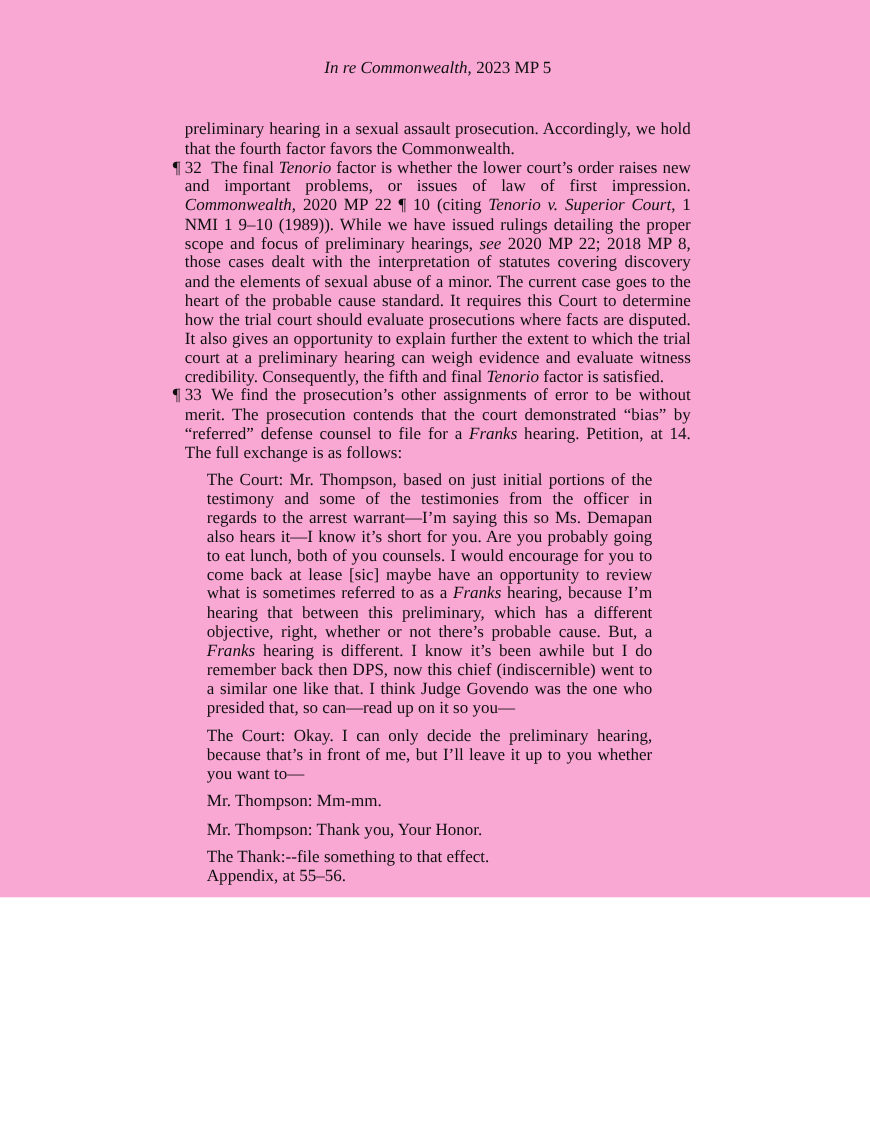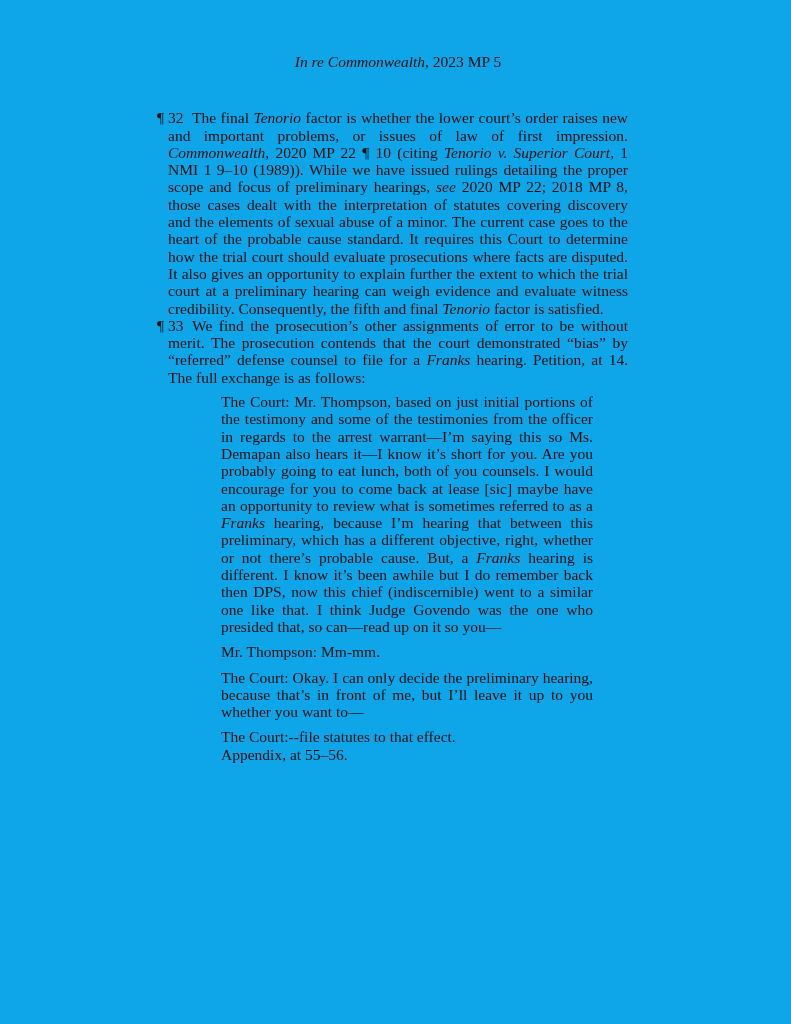--- a/index.html
+++ b/index.html
@@ -1,20 +1,20 @@
 <!DOCTYPE html>
 <html><head>
 <meta charset="utf-8">
 <style>
   * { box-sizing: border-box; }
   html, body { margin: 0; padding: 0; background: #ffffff; }
   .page {
     width: 791px;
-    height: 1024px;
-    background: #0ea5e9;
+    height: 816px;
+    background: #f9a8d4;
     color: #0f0f0f;
     font-family: "Liberation Serif", "DejaVu Serif", serif;
     font-size: 15.5px;
     line-height: 17.3px;
     padding: 53px 163px 0 168px;
     overflow: hidden;
     position: relative;
   }
   .running-head {
     text-align: center;
@@ -31,40 +31,42 @@
     line-height: 17.3px;
     margin: 11px 0 5px 0;
   }
   .hd-f { margin: 4px 0 4px 0; }
   .para .pmark {
     display: inline-block;
     margin-left: -11px;
     width: 35px;
   }
   .quote {
-    margin: 7px 35px 0 53px;
+    margin: 7px 35px 0 20px;
   }
   .quote p { margin: 0 0 8px 0; }
 </style>
 </head>
 <body>
 
 <div class="page">
 
   <div class="running-head">
     <span class="it">In re Commonwealth</span><span>, 2023 MP 5</span>
   </div>
 
+  <p class="cont"><span>preliminary hearing in a sexual assault prosecution. Accordingly, we hold that the fourth factor favors the Commonwealth.</span></p>
 
 
   <p class="para"><span class="pmark">¶ 32</span><span><span>The final </span><span class="it">Tenorio</span><span> factor is whether the lower court’s order raises new and important problems, or issues of law of first impression. </span><span class="it">Commonwealth</span><span>, 2020 MP 22 ¶ 10 (citing </span><span class="it">Tenorio v. Superior Court</span><span>, 1 NMI 1 9–10 (1989)). While we have issued rulings detailing the proper scope and focus of preliminary hearings, </span><span class="it">see</span><span> 2020 MP 22; 2018 MP 8, those cases dealt with the interpretation of statutes covering discovery and the elements of sexual abuse of a minor. The current case goes to the heart of the probable cause standard. It requires this Court to determine how the trial court should evaluate prosecutions where facts are disputed. It also gives an opportunity to explain further the extent to which the trial court at a preliminary hearing can weigh evidence and evaluate witness credibility. Consequently, the fifth and final </span><span class="it">Tenorio</span><span> factor is satisfied.</span></span></p>
 
 
   <p class="para"><span class="pmark">¶ 33</span><span><span>We find the prosecution’s other assignments of error to be without merit. The prosecution contends that the court demonstrated “bias” by “referred” defense counsel to file for a </span><span class="it">Franks</span><span> hearing. Petition, at 14. The full exchange is as follows:</span></span></p>
 
   <div class="quote">
     <p><span>The Court: Mr. Thompson, based on just initial portions of the testimony and some of the testimonies from the officer in regards to the arrest warrant—I’m saying this so Ms. Demapan also hears it—I know it’s short for you. Are you probably going to eat lunch, both of you counsels. I would encourage for you to come back at lease [sic] maybe have an opportunity to review what is sometimes referred to as a </span><span class="it">Franks</span><span> hearing, because I’m hearing that between this preliminary, which has a different objective, right, whether or not there’s probable cause. But, a </span><span class="it">Franks</span><span> hearing is different. I know it’s been awhile but I do remember back then DPS, now this chief (indiscernible) went to a similar one like that. I think Judge Govendo was the one who presided that, so can—read up on it so you—</span></p>
+    <p>The Court: Okay. I can only decide the preliminary hearing, because that’s in front of me, but I’ll leave it up to you whether you want to—</p>
     <p>Mr. Thompson: Mm-mm.</p>
-    <p>The Court: Okay. I can only decide the preliminary hearing, because that’s in front of me, but I’ll leave it up to you whether you want to—</p>
-    <p><span>The Court:--file statutes to that effect.</span><br><span>Appendix, at 55–56.</span></p>
+    <p>Mr. Thompson: Thank you, Your Honor.</p>
+    <p><span>The Thank:--file something to that effect.</span><br><span>Appendix, at 55–56.</span></p>
   </div>
 
 </div>
 
 </body></html>

